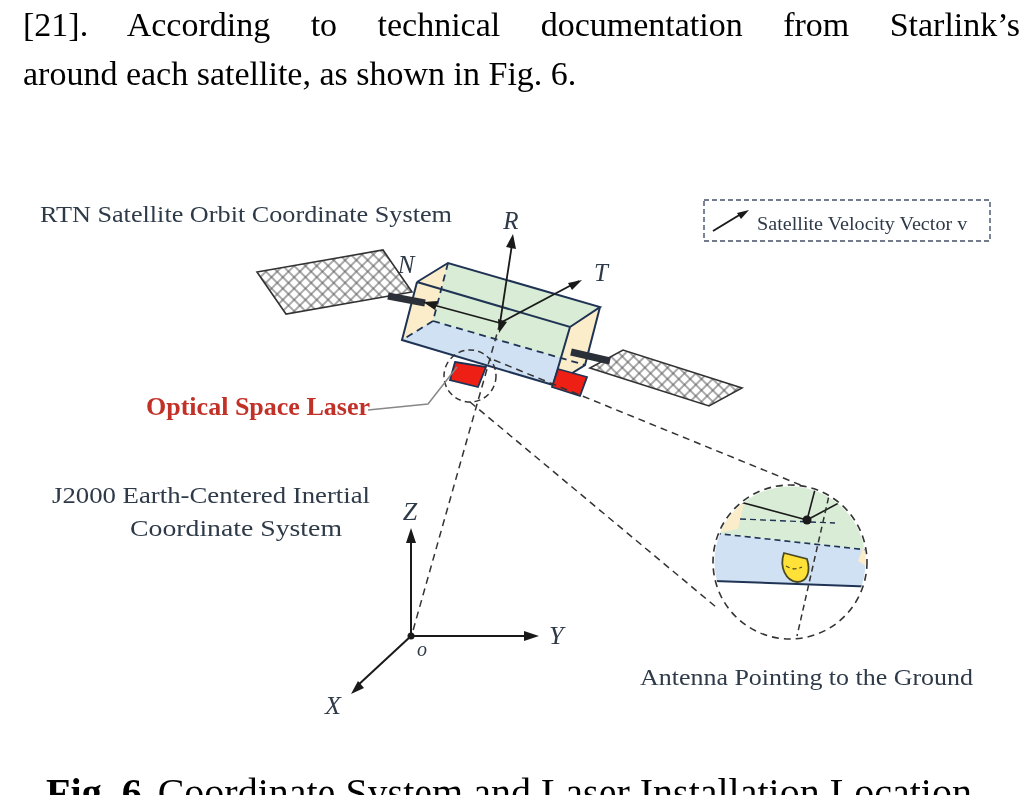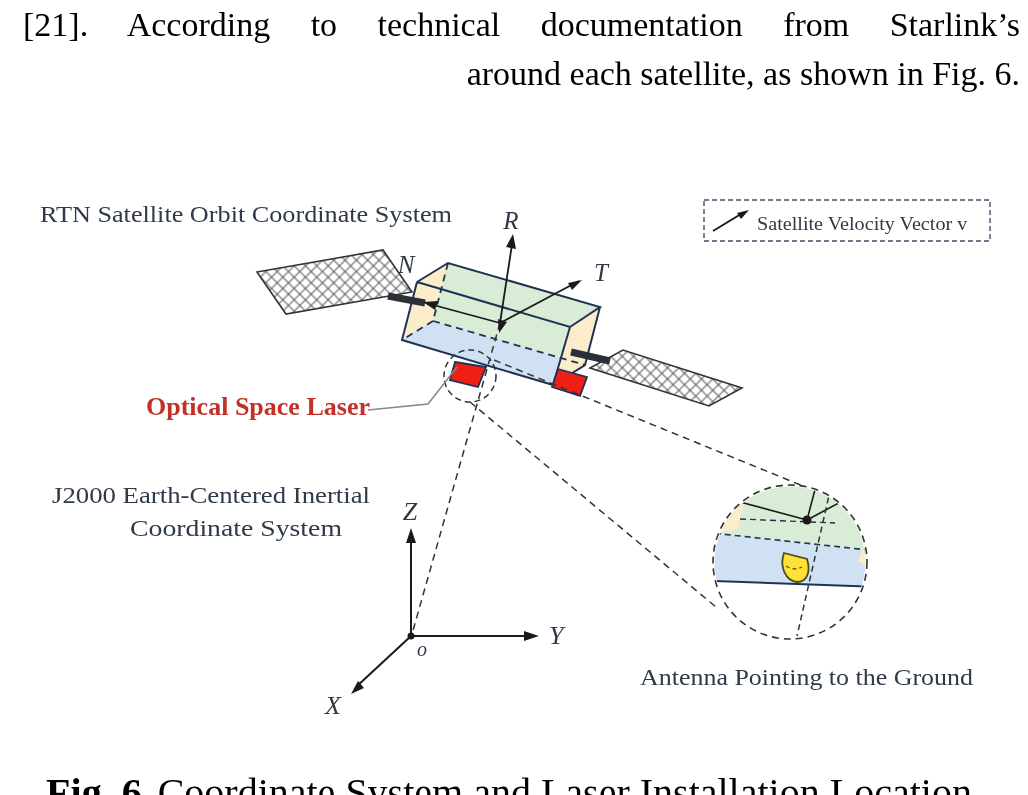--- a/index.html
+++ b/index.html
@@ -5,21 +5,21 @@
   html,body{margin:0;padding:0;}
   body{
     width:1028px;height:795px;position:relative;background:#ffffff;
     font-family:"Liberation Serif",serif;overflow:hidden;
   }
   .para{
     position:absolute;left:8px;right:8px;top:0;
     font-size:34px;line-height:49px;color:#000;margin-left:15px;
   }
   .jline{text-align:justify;text-align-last:justify;}
-  .lline{text-align:right;}
+  .lline{text-align:left;}
   .figure-svg{position:absolute;left:0;top:0;}
   .caption{
     position:absolute;left:0;right:0;top:749px;text-align:center;
     font-size:40px;color:#000;margin-top:20px;
   }
   .caption .cap-prefix{font-weight:bold;}
   .caption .cap-text{margin-left:6px;}
   svg text{font-family:"Liberation Serif",serif;}
 </style>
 </head>

